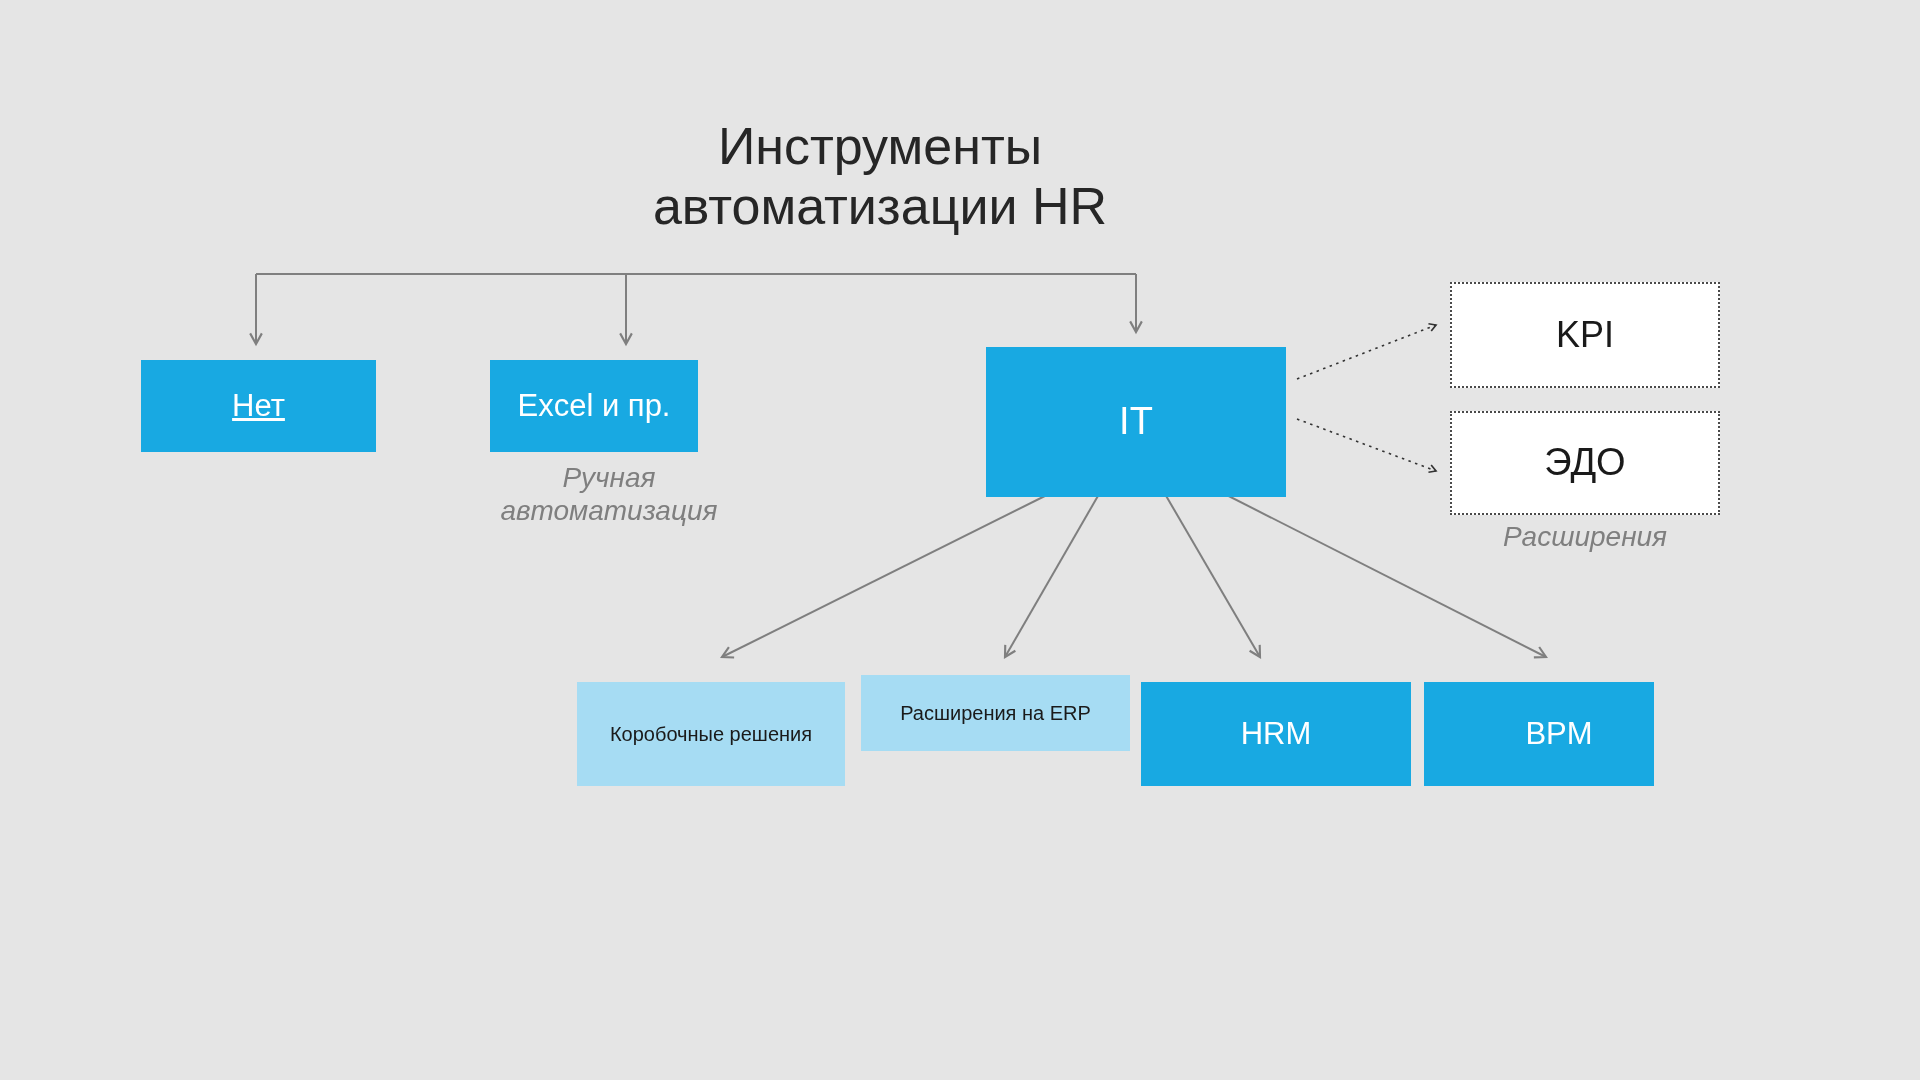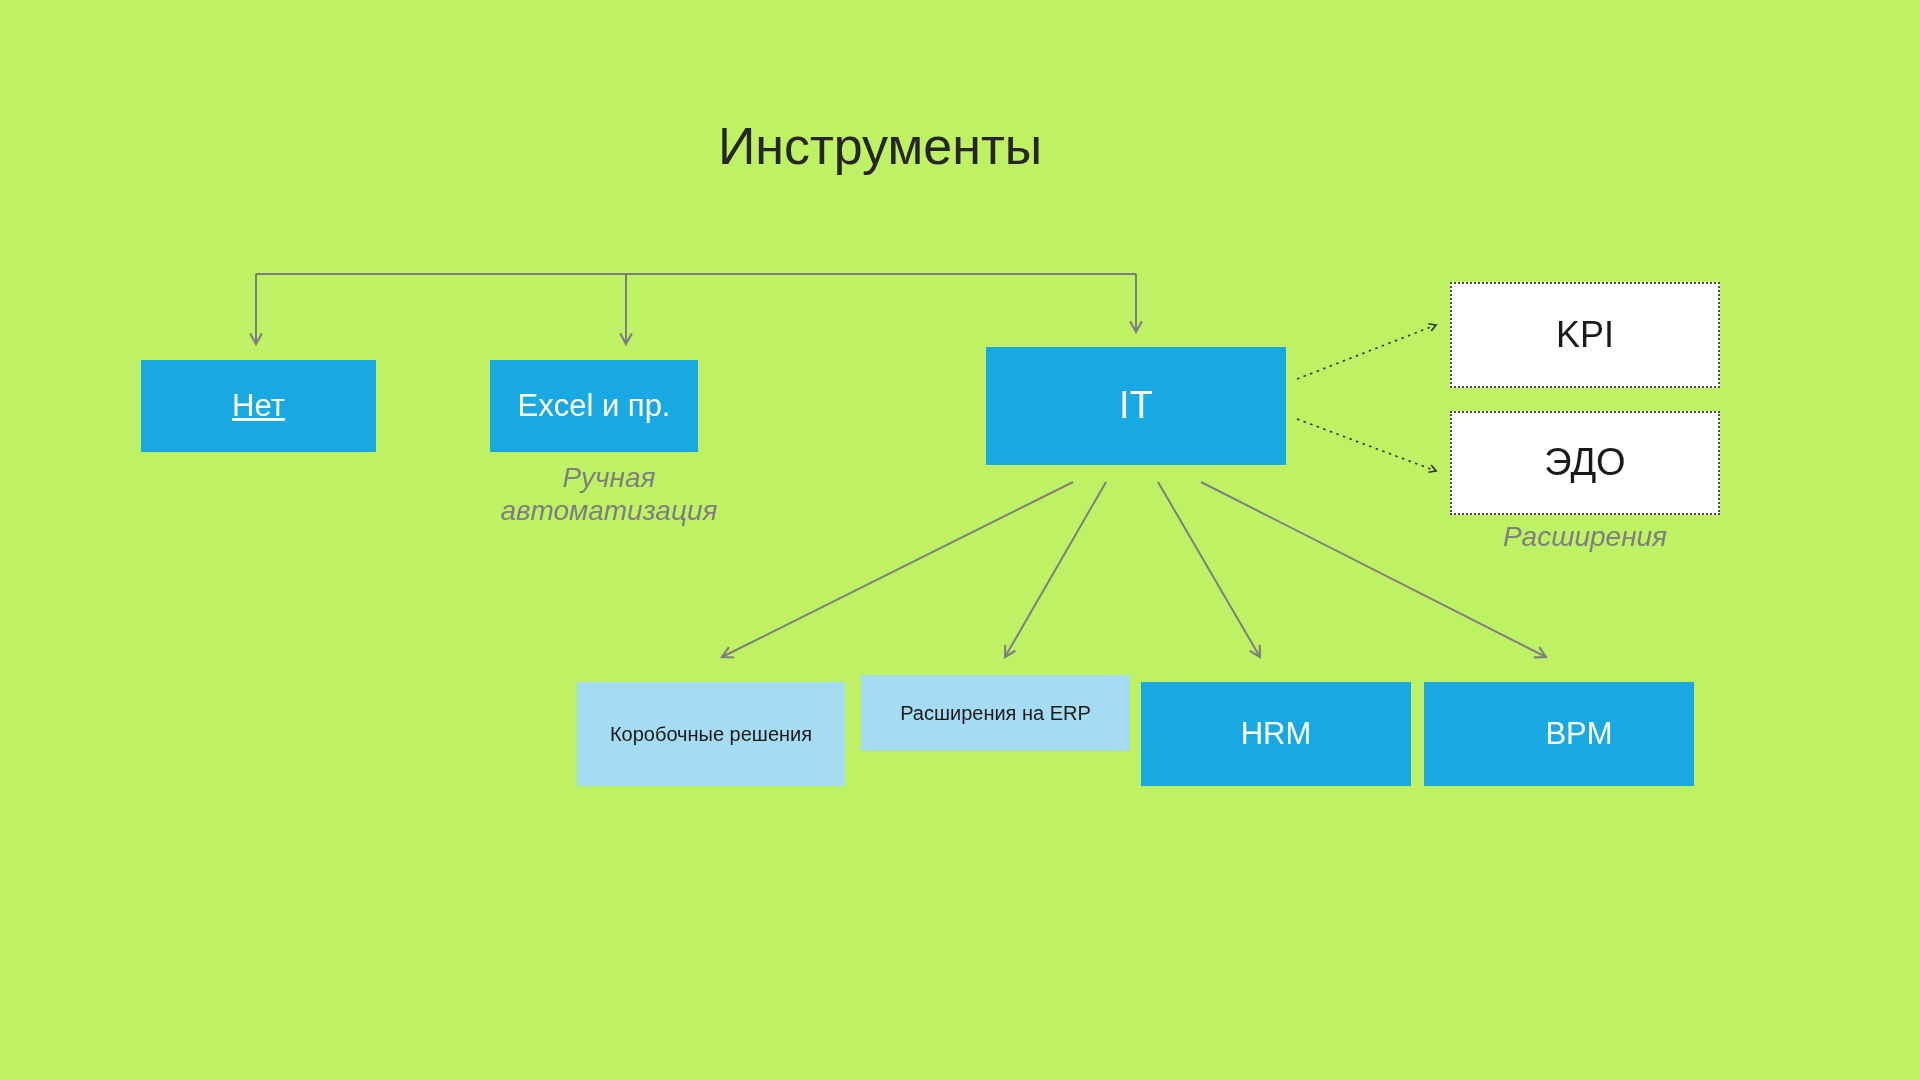--- a/index.html
+++ b/index.html
@@ -7,21 +7,21 @@
     --light:#A6DCF3;
     --arrow:#7F7F7F;
     --muted:#7F7F7F;
     --ink:#262626;
     --box-text:#FFFFFF;
     --dark-text:#1A1A1A;
   }
   *{margin:0;padding:0;box-sizing:border-box;}
   html,body{background:#fff;}
   body{font-family:"Liberation Sans","DejaVu Sans",sans-serif;}
-  .canvas{position:relative;width:1920px;height:1080px;background:#bef264;overflow:hidden;}
+  .canvas{position:relative;width:1920px;height:1080px;background:#e5e5e5;overflow:hidden;}
 
   .connector-layer{position:absolute;left:0;top:0;width:1920px;height:1080px;}
   .conn{stroke:var(--arrow);stroke-width:2;fill:none;}
   .conn-dotted{stroke:#333333;stroke-width:1.6;stroke-dasharray:2.5 4.5;fill:none;}
   .arrowhead{stroke:var(--arrow);stroke-width:2;fill:none;}
   .arrowhead-dark{stroke:#333333;stroke-width:1.5;fill:none;}
 
   .title{
     position:absolute;left:430px;top:116px;width:900px;
     text-align:center;color:var(--ink);
@@ -35,36 +35,36 @@
     font-size:31px;line-height:1.15;
   }
   .box.light{background:var(--light);color:var(--dark-text);font-size:20px;padding:0 28px;}
   .box.dashed{
     background:#ffffff;color:var(--dark-text);
     border:2px dotted #4a4a4a;font-size:36px;
   }
 
   #node-none  {left:141px;top:360px;width:235px;height:92px;text-decoration:underline;}
   #node-excel {left:490px;top:360px;width:208px;height:92px;}
-  #node-it    {left:986px;top:347px;width:300px;height:118px;font-size:38px;}
+  #node-it    {left:986px;top:347px;width:300px;height:150px;font-size:38px;}
 
   .caption{
     position:absolute;text-align:center;color:var(--muted);
     font-style:italic;font-size:28px;line-height:33px;
   }
   #caption-excel{left:467px;top:461px;width:284px;}
   #caption-ext  {left:1450px;top:520px;width:270px;}
 
   #ext-kpi{left:1450px;top:282px;width:270px;height:106px;}
   #ext-edo{left:1450px;top:411px;width:270px;height:104px;font-size:38px;}
 
   #child-0{left:577px;top:682px;width:268px;height:104px;}
   #child-1{left:861px;top:675px;width:269px;height:76px;}
   #child-2{left:1141px;top:682px;width:270px;height:104px;}
-  #child-3{left:1424px;top:682px;width:270px;height:104px;padding-left:40px;}
+  #child-3{left:1424px;top:682px;width:230px;height:104px;padding-left:40px;}
 </style>
 </head>
 <body>
 
 <div class="canvas">
 
   <svg class="connector-layer" width="1920" height="1080" viewBox="0 0 1920 1080" xmlns="http://www.w3.org/2000/svg">
     <defs>
       <marker id="arrowOpen" viewBox="0 0 16 16" refX="13" refY="8" markerWidth="17" markerHeight="17" markerUnits="userSpaceOnUse" orient="auto">
         <path class="arrowhead" d="M3,2.5 L13,8 L3,13.5"></path>
@@ -83,20 +83,21 @@
     <path class="conn" d="M1106,482 L1005,657" marker-end="url(#arrowOpen)"></path>
     <path class="conn" d="M1158,482 L1260,657" marker-end="url(#arrowOpen)"></path>
     <path class="conn" d="M1201,482 L1546,657" marker-end="url(#arrowOpen)"></path>
 
     <path class="conn-dotted" d="M1297,379 L1436,325" marker-end="url(#arrowDotted)"></path>
     <path class="conn-dotted" d="M1297,419 L1436,471" marker-end="url(#arrowDotted)"></path>
   </svg>
 
   <div class="title">
     <span>Инструменты</span>
+    <span>автоматизации HR</span>
   </div>
 
   <div class="box" id="node-none">
     <span>Нет</span>
   </div>
 
   <div class="box" id="node-excel">
     <span>Excel и пр.</span>
   </div>
   <div class="caption" id="caption-excel">Ручная автоматизация</div>

